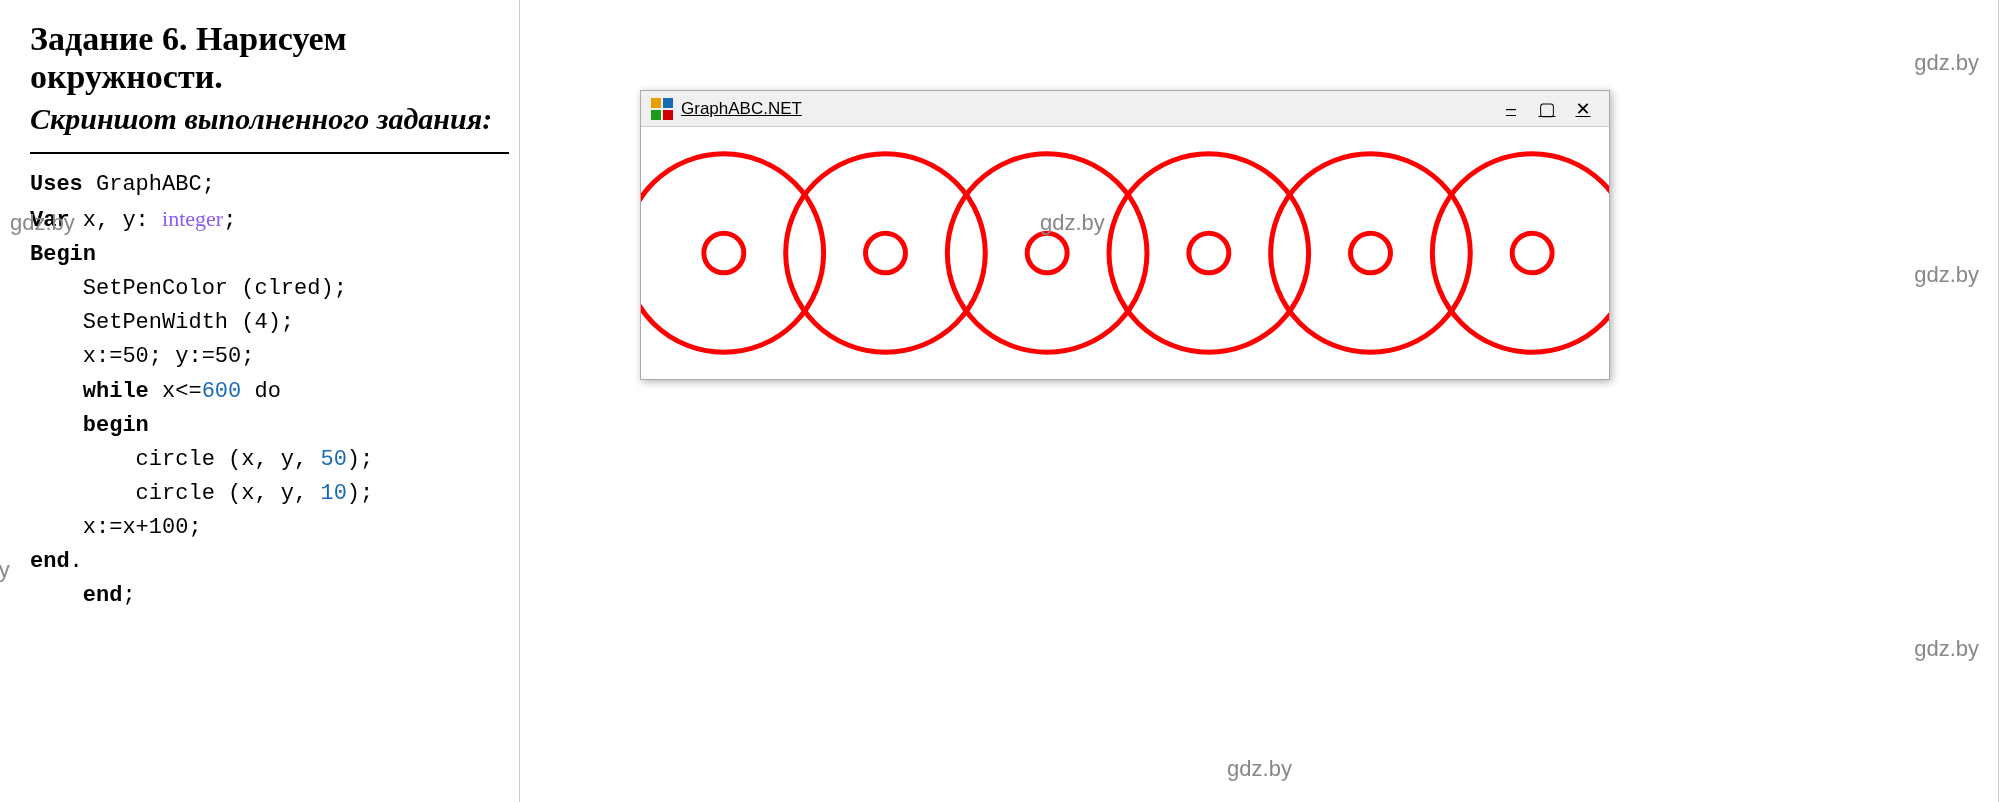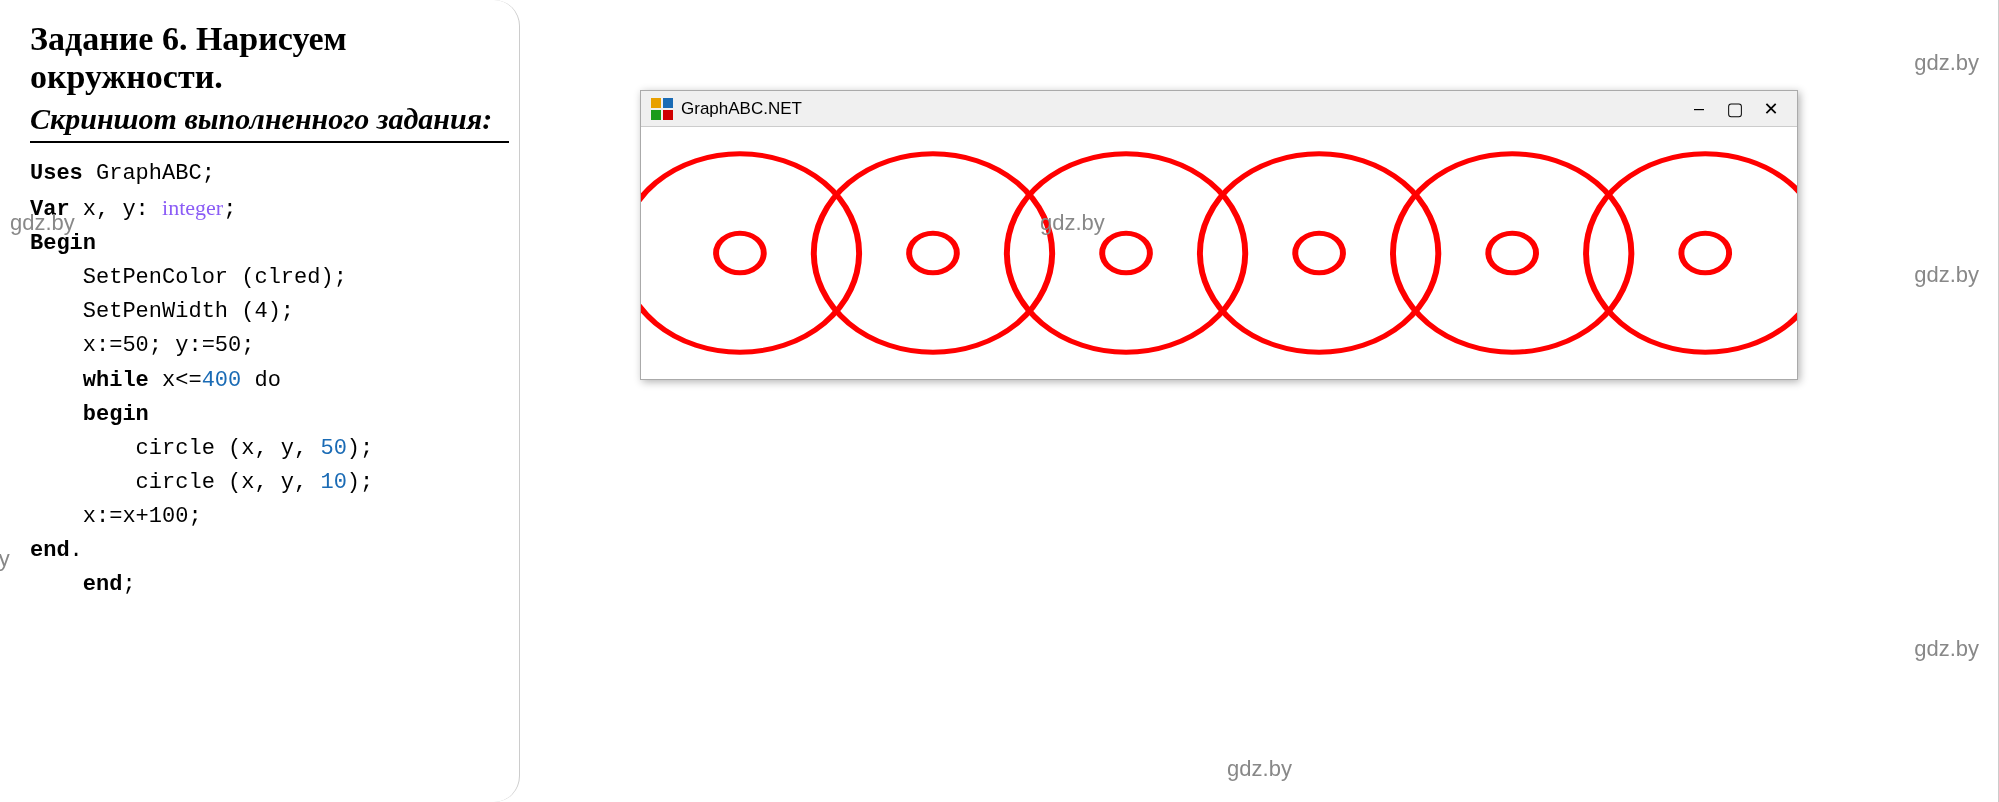--- a/index.html
+++ b/index.html
@@ -30,38 +30,37 @@
       width: 100%;
       min-height: 802px;
     }
 
     
     .code-section {
       width: 520px;
       padding: 20px 10px 20px 30px;
       border-right: 1px solid #ccc;
       flex-shrink: 0;
-      border-radius: 26px;
     }
 
     .task-title {
       font-size: 34px;
       font-weight: bold;
       margin-bottom: 6px;
       color: #000;
     }
 
     .task-subtitle {
       font-size: 30px;
       font-style: italic;
       font-weight: bold;
       margin-bottom: 14px;
       color: #000;
       border-bottom: 2px solid #000;
-      padding-bottom: 5px;
+      padding-bottom: 16px;
     }
 
     .code-block {
       font-family: 'Courier New', Courier, monospace;
       font-size: 22px;
       line-height: 1.55;
       color: #000;
     }
 
     .kw { font-weight: bold; color: #000; }
@@ -73,25 +72,26 @@
       flex: 1;
       position: relative;
       padding: 10px 0;
     }
 
     
     .graphabc-window {
       position: absolute;
       top: 90px;
       left: 120px;
-      width: 1158px;
+      width: 970px;
       height: 290px;
       border: 1px solid #aaa;
       background: #fff;
       box-shadow: 2px 2px 8px rgba(0,0,0,0.3);
+      text-decoration: underline;
     }
 
     .window-titlebar {
       background: #f0f0f0;
       border-bottom: 1px solid #ccc;
       height: 36px;
       display: flex;
       align-items: center;
       padding: 0 10px;
       justify-content: space-between;
@@ -175,21 +175,21 @@
 
     <div class="watermark wm-code-top">gdz.by</div>
 
     <div class="code-block">
       <div><span class="kw">Uses</span> GraphABC;</div>
       <div><span class="kw">Var</span> x, y: <span class="type">integer</span>;</div>
       <div><span class="kw">Begin</span></div>
       <div>&nbsp;&nbsp;&nbsp;&nbsp;SetPenColor (clred);</div>
       <div>&nbsp;&nbsp;&nbsp;&nbsp;SetPenWidth (4);</div>
       <div>&nbsp;&nbsp;&nbsp;&nbsp;x:=50; y:=50;</div>
-      <div>&nbsp;&nbsp;&nbsp;&nbsp;<span class="kw">while</span> x&lt;=<span class="num">400</span> do</div>
+      <div>&nbsp;&nbsp;&nbsp;&nbsp;<span class="kw">while</span> x&lt;=<span class="num">600</span> do</div>
       <div>&nbsp;&nbsp;&nbsp;&nbsp;<span class="kw">begin</span></div>
       <div>&nbsp;&nbsp;&nbsp;&nbsp;&nbsp;&nbsp;&nbsp;&nbsp;circle (x, y, <span class="num">50</span>);</div>
       <div>&nbsp;&nbsp;&nbsp;&nbsp;&nbsp;&nbsp;&nbsp;&nbsp;circle (x, y, <span class="num">10</span>);</div>
 
       <div style="position:relative;">
         <span class="watermark" style="position:absolute;left:-85px;top:0;">gdz.by</span>
         &nbsp;&nbsp;&nbsp;&nbsp;x:=x+100;
       </div>
       <div><span class="kw">end</span>.</div>
       <div>&nbsp;&nbsp;&nbsp;&nbsp;<span class="kw">end</span>;</div>

